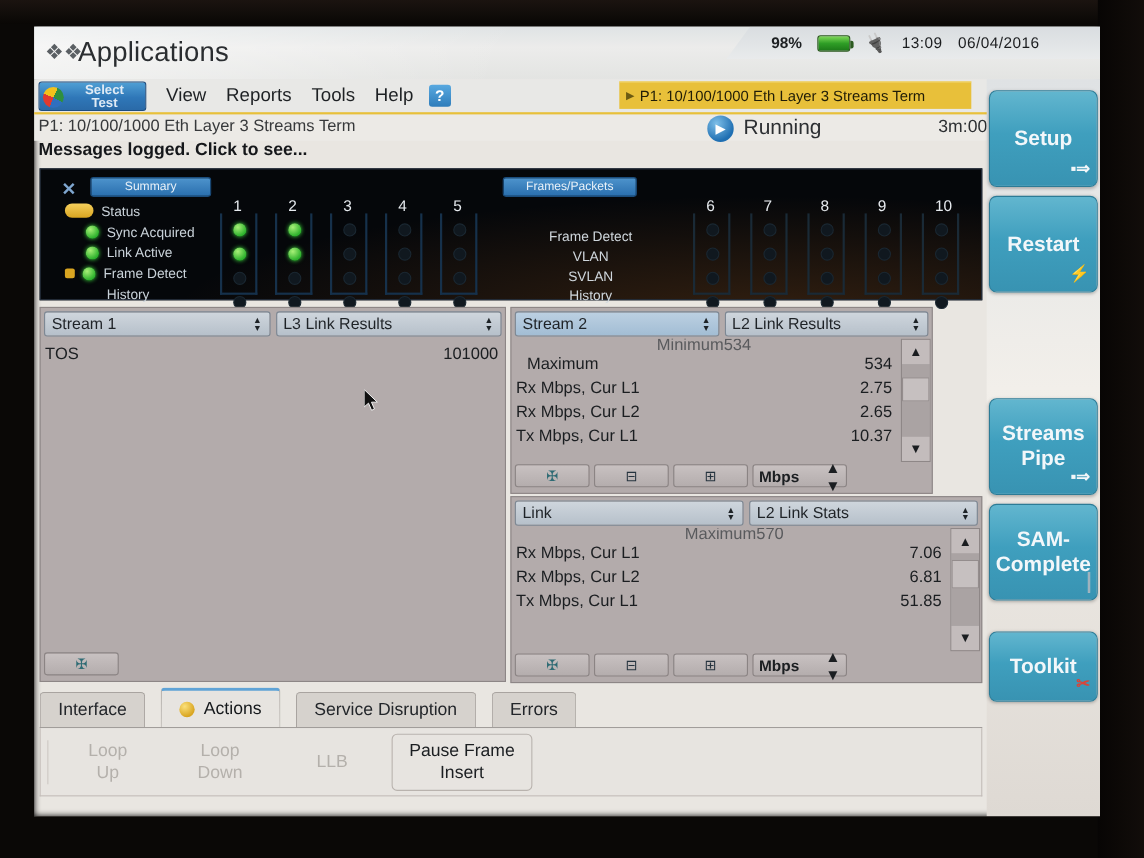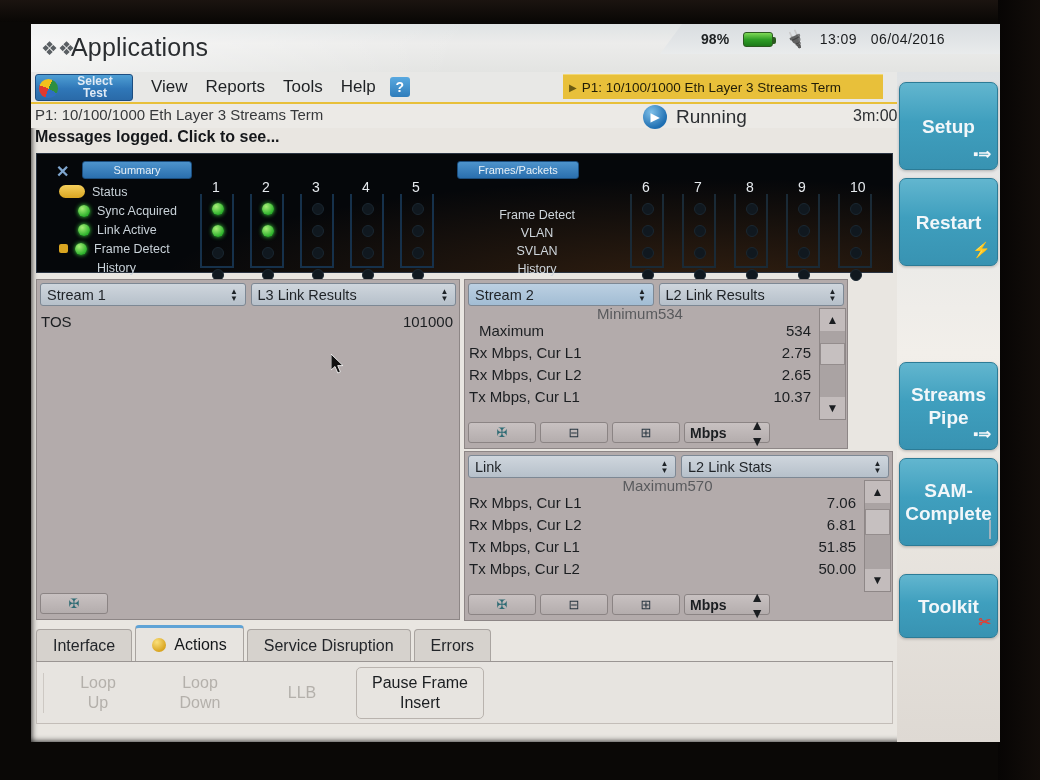--- a/index.html
+++ b/index.html
@@ -198,21 +198,21 @@
   .glyph-move { color:#2e6b74; font-size:13px; }
   .glyph-copy { color:#26343f; font-size:13px; }
 
   
   #tabsrow {
     position:absolute; left:5px; top:602px; width:857px; height:36px;
     border-bottom:1px solid #9a9593;
     display:flex; align-items:flex-end;
   }
   .btab {
-    height:32px; padding:8px 16px; margin-right:3px;
+    height:32px; padding:8px 16px; margin-right:14px;
     display:flex; align-items:center; gap:8px;
     font-size:16px; color:#23262a;
     background:#d6d2cd; border:1px solid #a9a4a0; border-bottom:none;
     border-radius:4px 4px 0 0;
   }
   .btab.active {
     background:#e7e4e0; height:36px;
     border-top:3px solid #5fa3d6;
     color:#14171a;
   }
@@ -613,24 +613,20 @@
           <span class="v">7.06</span>
         </div>
         <div class="rrow">
           <span>Rx Mbps, Cur L2</span>
           <span class="v">6.81</span>
         </div>
         <div class="rrow">
           <span>Tx Mbps, Cur L1</span>
           <span class="v">51.85</span>
         </div>
-        <div class="rrow">
-          <span>Tx Mbps, Cur L2</span>
-          <span class="v">50.00</span>
-        </div>
       </div>
       <div class="scroll" style="right:1px; top:28px; bottom:28px;">
         <div class="sbtn">▲</div>
         <div class="strack">
           <div class="sthumb" style="top:6px; height:26px;"></div>
         </div>
         <div class="sbtn">▼</div>
       </div>
       <div class="btnbar" style="bottom:2px;">
         <div class="tbtn w">

